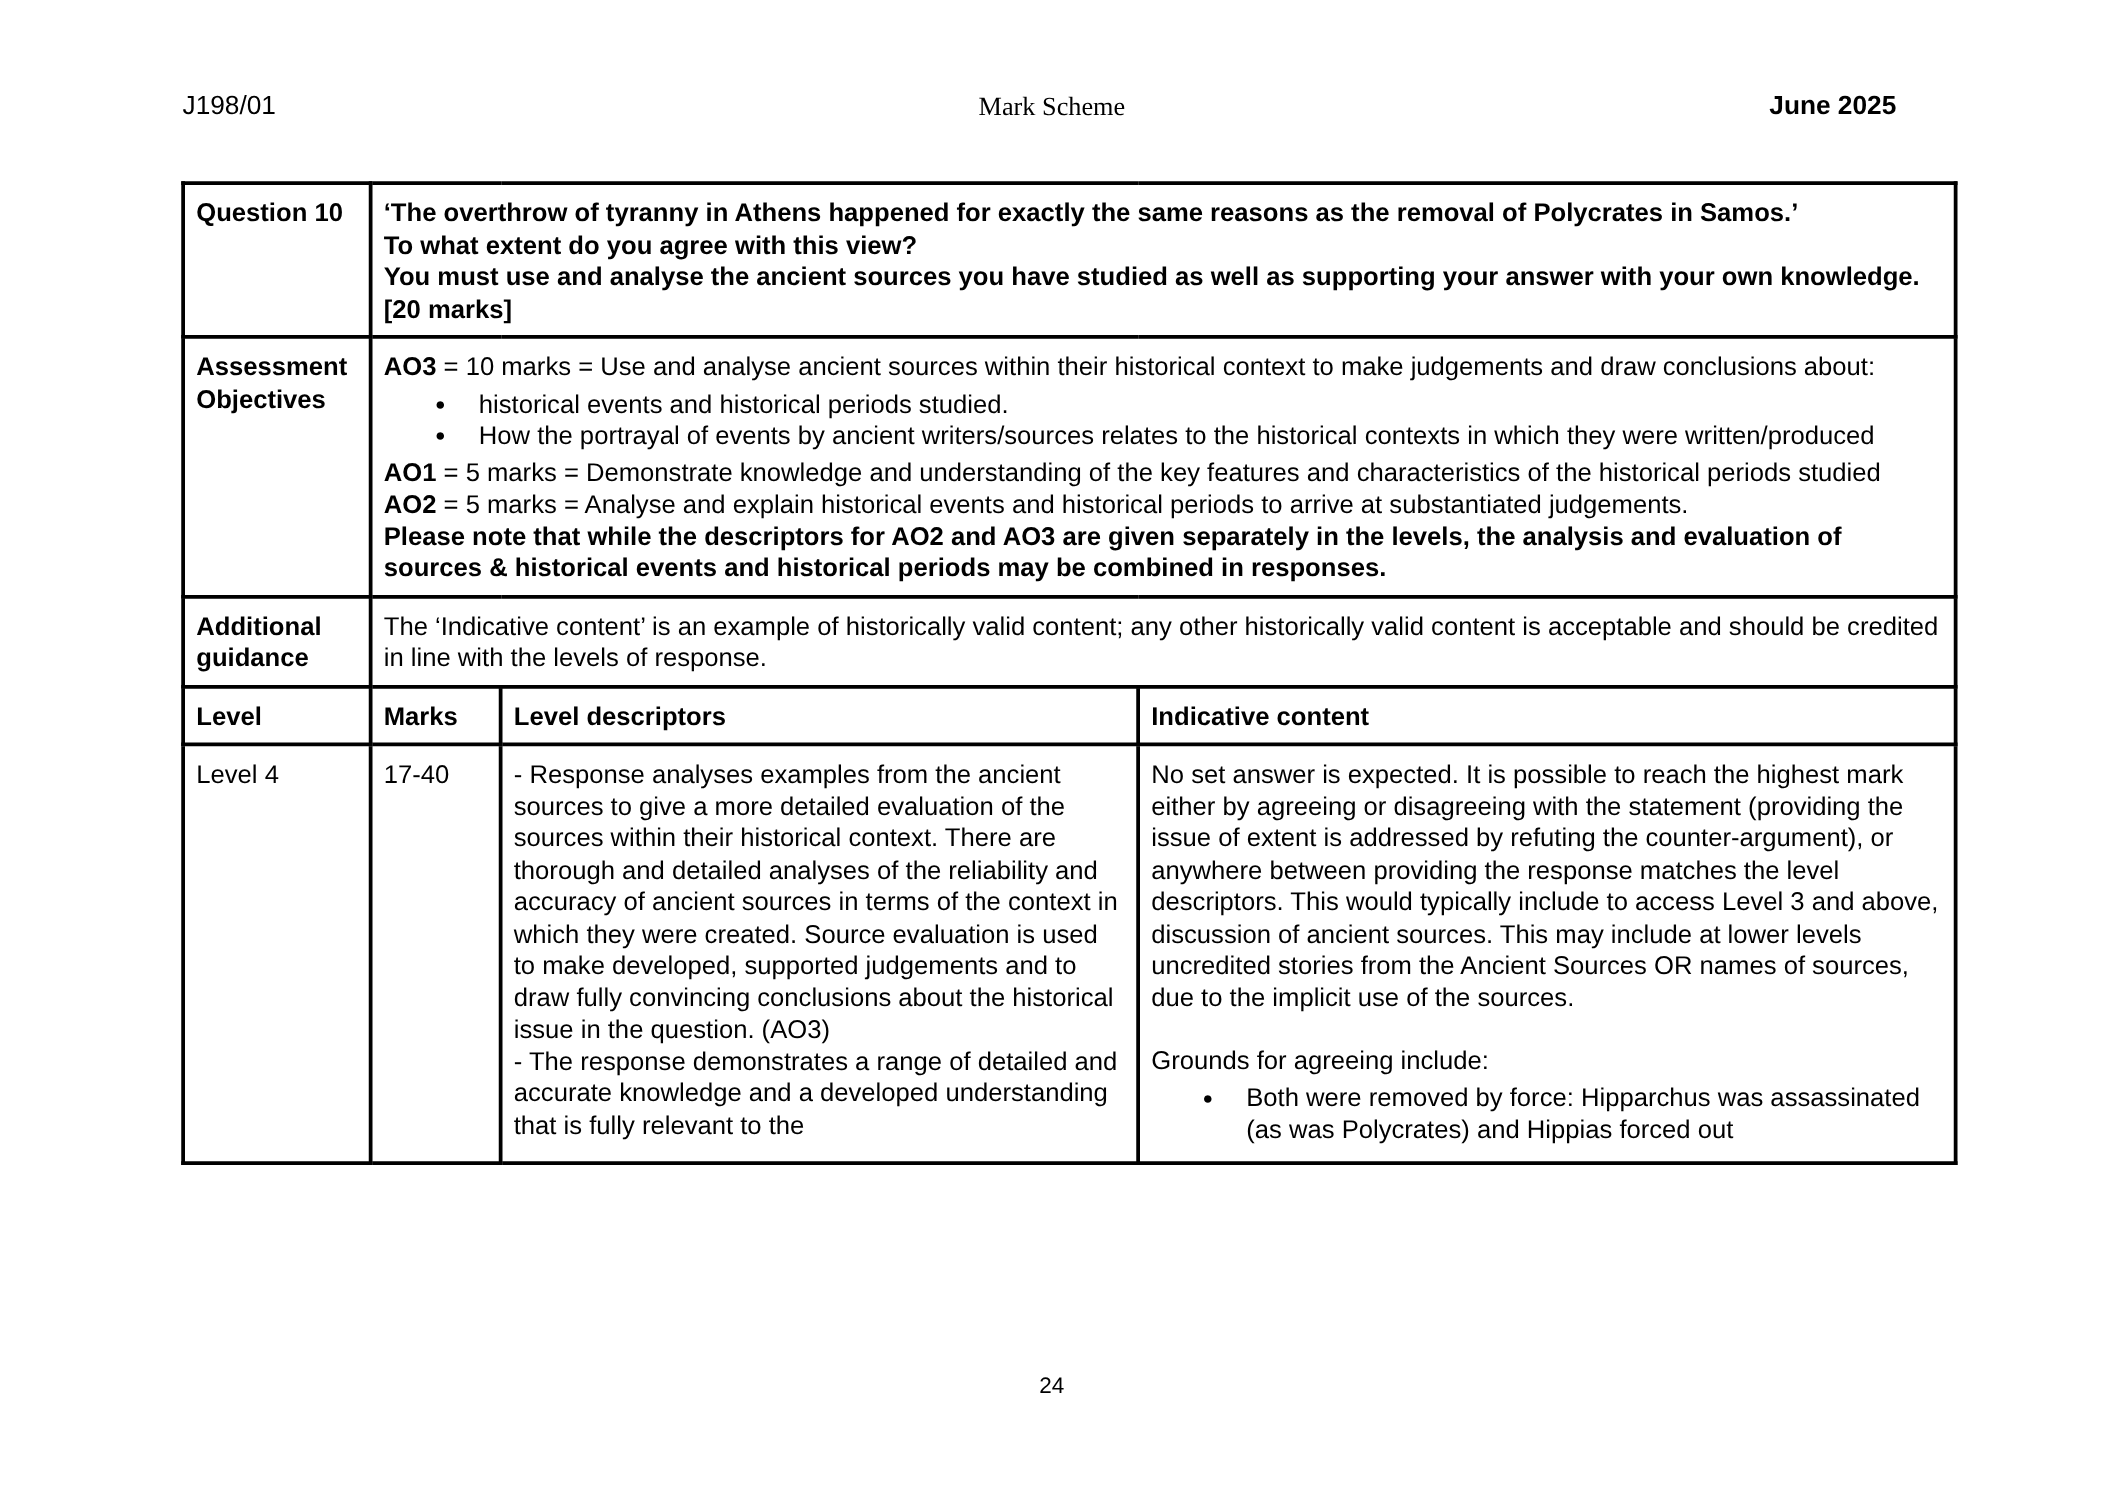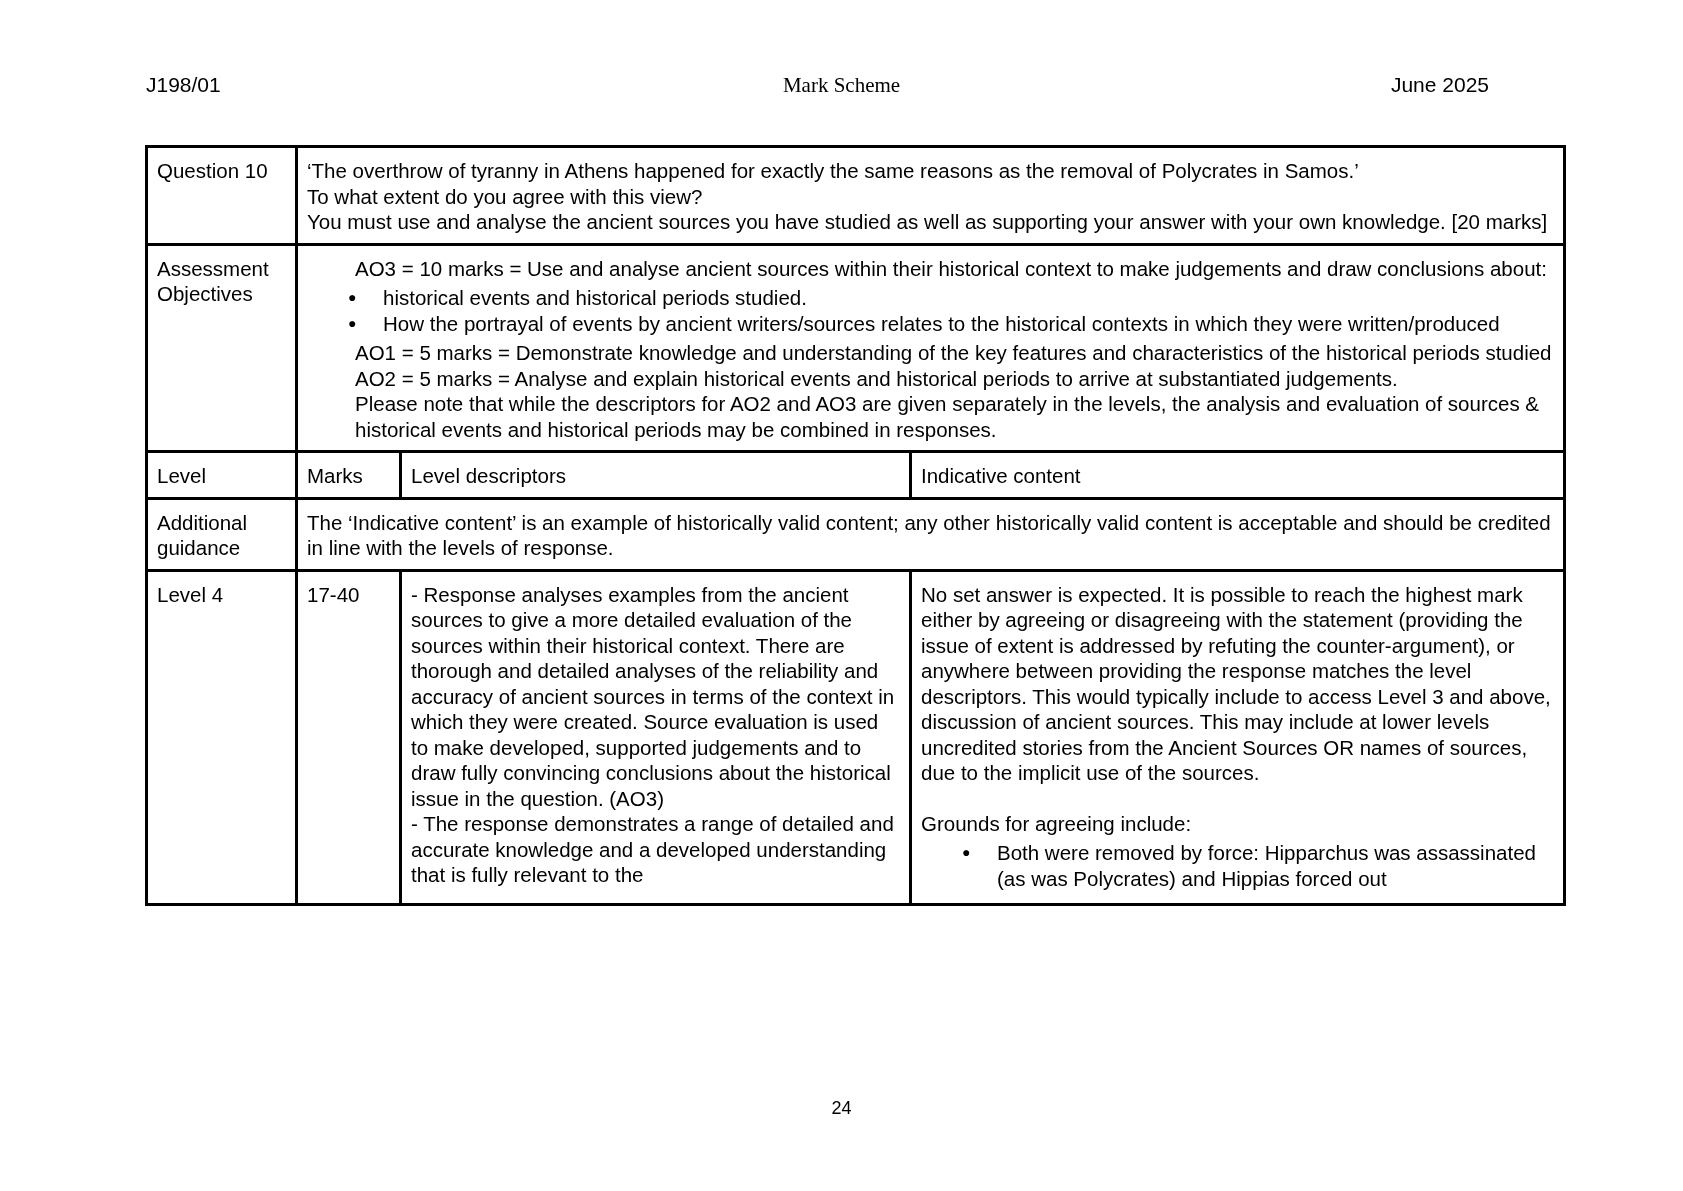--- a/index.html
+++ b/index.html
@@ -3,32 +3,32 @@
 <meta charset="utf-8">
 <style>
   html, body { margin: 0; padding: 0; background: #ffffff; }
   body {
     width: 1683px; height: 1191px; position: relative; overflow: hidden;
     font-family: "Liberation Sans", sans-serif; color: #000; font-size: 20.5px;
   }
   .hdr { position: absolute; top: 73px; font-size: 21px; }
   .hdr.left { left: 146px; }
   .hdr.center { left: 0; width: 100%; text-align: center; top: 73px; font-family: Liberation Serif, serif; }
-  .hdr.right { right: 194px; }
+  .hdr.right { right: 166px; font-weight: bold; }
   .page-num { position: absolute; top: 1098px; left: 0; width: 100%; text-align: center; font-size: 18px; }
 
   table.ms {
     position: absolute; left: 145px; top: 145px; width: 1418px;
     border-collapse: collapse; table-layout: fixed;
     line-height: 25.5px;
   }
   table.ms td {
     border: 3px solid #000; vertical-align: top; padding: 10px 9px 8px 9px;
   }
-  .b { font-weight: normal; margin-left: 48px; }
+  .b { font-weight: bold; }
   ul.bl { margin: 4px; padding-left: 72px; list-style: none; }
   ul.bl li { position: relative; }
   ul.bl li::before { content: "\25CF"; position: absolute; left: -35px; font-size: 14px; top: 0; }
   .gap { height: 25px; }
 </style>
 </head>
 <body>
 
 <div class="hdr left">J198/01</div>
 <div class="hdr center">Mark Scheme</div>
@@ -57,28 +57,28 @@
       <ul class="bl">
         <li>historical events and historical periods studied.</li>
         <li>How the portrayal of events by ancient writers/sources relates to the historical contexts in which they were written/produced</li>
       </ul>
       <div><span class="b">AO1</span><span> = 5 marks = Demonstrate knowledge and understanding of the key features and characteristics of the historical periods studied</span></div>
       <div><span class="b">AO2</span><span> = 5 marks = Analyse and explain historical events and historical periods to arrive at substantiated judgements.</span></div>
       <div class="b">Please note that while the descriptors for AO2 and AO3 are given separately in the levels, the analysis and evaluation of sources &amp; historical events and historical periods may be combined in responses.</div>
     </td>
   </tr>
   <tr>
+    <td class="b">Additional guidance</td>
+    <td colspan="3">The ‘Indicative content’ is an example of historically valid content; any other historically valid content is acceptable and should be credited in line with the levels of response.</td>
+  </tr>
+  <tr>
     <td class="b">Level</td>
     <td class="b">Marks</td>
     <td class="b">Level descriptors</td>
     <td class="b">Indicative content</td>
-  </tr>
-  <tr>
-    <td class="b">Additional guidance</td>
-    <td colspan="3">The ‘Indicative content’ is an example of historically valid content; any other historically valid content is acceptable and should be credited in line with the levels of response.</td>
   </tr>
   <tr>
     <td>Level 4</td>
     <td>17-40</td>
     <td>
       <div>- Response analyses examples from the ancient sources to give a more detailed evaluation of the sources within their historical context.  There are thorough and detailed analyses of the reliability and accuracy of ancient sources in terms of the context in which they were created. Source evaluation is used to make developed, supported judgements and to draw fully convincing conclusions about the historical issue in the question. (AO3)</div>
       <div>- The response demonstrates a range of detailed and accurate knowledge and a developed understanding that is fully relevant to the</div>
     </td>
     <td>
       <div>No set answer is expected.  It is possible to reach the highest mark either by agreeing or disagreeing with the statement (providing the issue of extent is addressed by refuting the counter-argument), or anywhere between providing the response matches the level descriptors. This would typically include to access Level 3 and above, discussion of ancient sources. This may include at lower levels uncredited stories from the Ancient Sources OR names of sources, due to the implicit use of the sources.</div>

